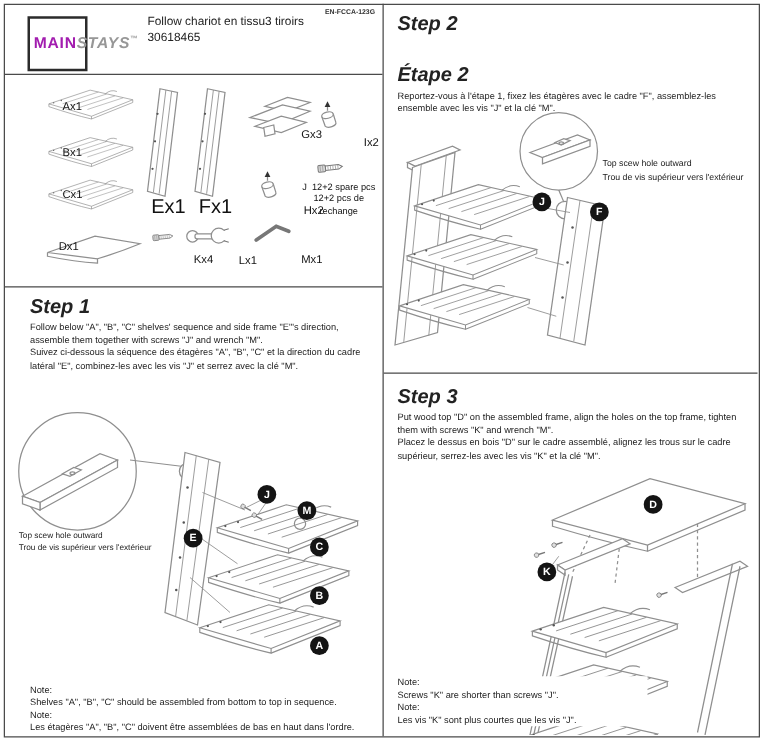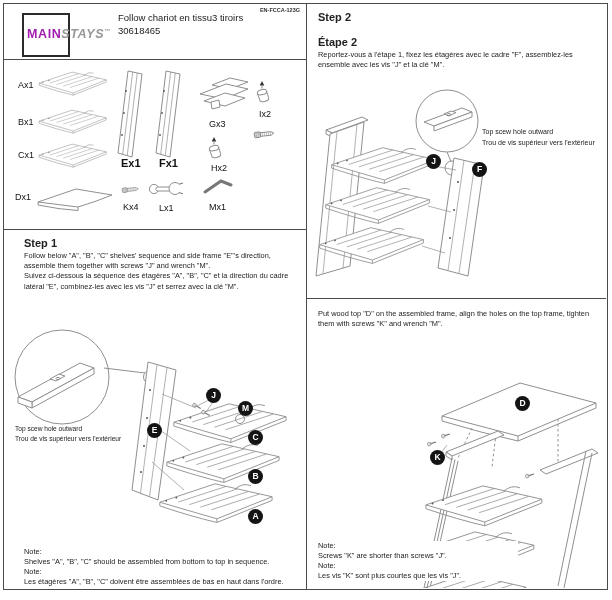--- a/index.html
+++ b/index.html
@@ -16,30 +16,30 @@
   .logo-box{position:absolute;left:22px;top:13px;width:44px;height:40px;border:2px solid #2b2b2b;background:transparent;}
   .logo-text{position:absolute;left:27px;top:27px;font-size:12.5px;font-weight:700;letter-spacing:.6px;white-space:nowrap;}
   .logo-main{color:#a21caf;}
   .logo-stays{color:#979797;font-style:italic;}
   .logo-tm{color:#979797;font-size:6px;vertical-align:super;letter-spacing:0;}
   .titles{position:absolute;left:118px;top:11px;font-size:9.5px;line-height:13.4px;color:#222;}
   .titles .model{font-weight:400;}
   .doc-code{position:absolute;left:234px;top:7px;width:66px;text-align:right;font-size:5.5px;font-weight:700;color:#333;}
 
   
-  .plabel{position:absolute;font-size:9px;color:#111;}
-  .plabel-big{position:absolute;font-size:11px;font-weight:700;color:#111;}
+  .plabel{position:absolute;font-size:9px;color:#111;margin-left:32px;}
+  .plabel-big{position:absolute;font-size:16px;font-weight:400;color:#111;}
   .j-block{position:absolute;left:238px;top:145px;width:66px;font-size:7.4px;text-align:center;color:#111;line-height:1.25;}
   .j-fr{width:52px;margin:0 auto;}
 
   
   .step-block{position:absolute;color:#222;}
-  .step-title{font-size:11px;font-weight:700;margin:0 0 2px 0;}
+  .step-title{font-size:16px;font-weight:700;margin:0 0 2px 0;font-style:italic;}
   .step-body{font-size:7.4px;line-height:1.38;margin:0;}
-  .step-title.second{margin-top:13px;}
+  .step-title.second{margin-top:23px;}
   .notes{position:absolute;font-size:7.4px;line-height:1.35;color:#222;}
 
   
   .ann{position:absolute;color:#222;}
   .ann div{white-space:nowrap;}
   .ann1{left:15px;top:424px;font-size:6.6px;line-height:1.55;}
   .ann2{left:482px;top:126px;font-size:7px;line-height:1.6;}
 
   
   .badge{position:absolute;width:15px;height:15px;border-radius:50%;background:#141414;color:#fff;
@@ -131,23 +131,27 @@
     </g>
     <path d="M205,133 L221,122 L231,126" stroke="#777" stroke-width="3" fill="none" stroke-linecap="round"></path>
   </svg>
 
   <div class="plabel" style="left:18px;top:80px">Ax1</div>
   <div class="plabel" style="left:18px;top:117px">Bx1</div>
   <div class="plabel" style="left:18px;top:150px">Cx1</div>
   <div class="plabel" style="left:15px;top:192px">Dx1</div>
   <div class="plabel-big" style="left:121px;top:157px">Ex1</div>
   <div class="plabel-big" style="left:159px;top:157px">Fx1</div>
-  <div class="plabel" style="left:209px;top:119px">Gx3</div>
+  <div class="plabel" style="left:209px;top:102px">Gx3</div>
   <div class="plabel" style="left:259px;top:109px">Ix2</div>
   <div class="plabel" style="left:211px;top:163px">Hx2</div>
+  <div class="j-block">
+    <div><span>J</span>&nbsp;&nbsp;<span>12+2 spare pcs</span></div>
+    <div class="j-fr">12+2 pcs de rechange</div>
+  </div>
   <div class="plabel" style="left:123px;top:202px">Kx4</div>
   <div class="plabel" style="left:159px;top:203px">Lx1</div>
   <div class="plabel" style="left:209px;top:202px">Mx1</div>
 
   <div class="step-block" style="left:24px;top:237px;width:274px">
     <p class="step-title">Step 1</p>
     <p class="step-body">Follow below "A", "B", "C" shelves' sequence and side frame "E"'s direction, assemble them together with screws "J" and wrench "M".</p>
     <p class="step-body">Suivez ci-dessous la séquence des étagères "A", "B", "C" et la direction du cadre latéral "E", combinez-les avec les vis "J" et serrez avec la clé "M".</p>
   </div>
 
@@ -232,21 +236,23 @@
     <path class="art" style="stroke-width:.7" d="M128,96 L150,100 M122,136 L145,142 M116,176 L139,183"></path>
   </svg>
   <div class="ann ann2">
     <div>Top scew hole outward</div>
     <div>Trou de vis supérieur vers l'extérieur</div>
   </div>
   <div class="badge" style="left:426px;top:154px">J</div>
   <div class="badge" style="left:472px;top:162px">F</div>
 
   <div class="step-block" style="left:318px;top:309px;width:283px">
+    <p class="step-title">Step 3</p>
     <p class="step-body">Put wood top "D" on the assembled frame, align the holes on the top frame, tighten them with screws "K" and wrench "M".</p>
+    <p class="step-body">Placez le dessus en bois "D" sur le cadre assemblé, alignez les trous sur le cadre supérieur, serrez-les avec les vis "K" et la clé "M".</p>
   </div>
 
   <svg style="left:306px;top:372px" width="306" height="216">
     <g>
       <path class="artf" d="M136,44 L214,11 L290,31 L212,64 Z"></path>
       <path class="art" d="M136,44 L136,49 Q176,61 212,69 L212,64"></path>
       <path class="art" d="M212,69 L290,36 L290,31"></path>
     </g>
     <path class="art" stroke-dasharray="2.5,2.5" d="M166,56 L152,86 M252,47 L252,92 M190,62 L186,95"></path>
     <g>

